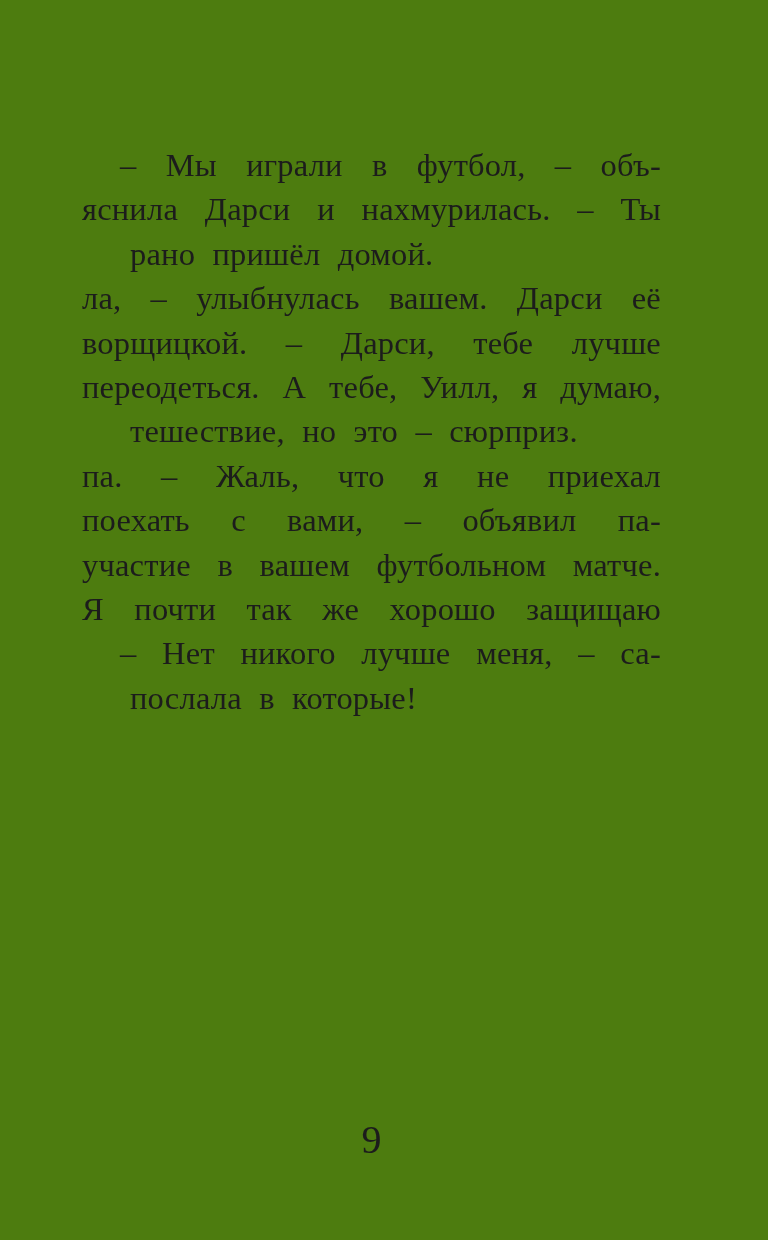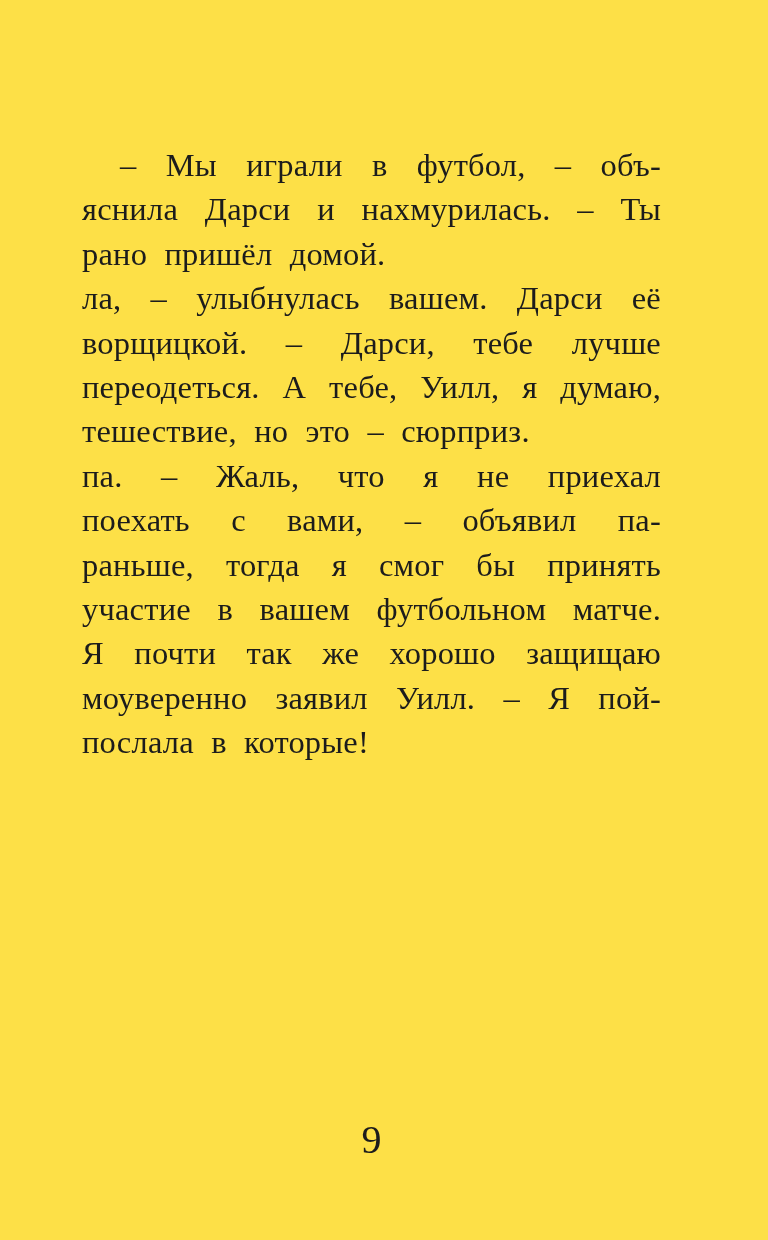--- a/index.html
+++ b/index.html
@@ -11,21 +11,21 @@
     height: 1240px;
     background: #ffffff;
     font-family: "Liberation Serif", "DejaVu Serif", serif;
     color: #1c1c1c;
     position: relative;
     overflow: hidden;
   }
   .book-page {
     position: absolute;
     inset: 0;
-    background: #fde047;
+    background: #4d7c0f;
   }
   .text-block {
     position: absolute;
     left: 82px;
     top: 143px;
     width: 579px;
     font-size: 32.5px;
     line-height: 44.4px;
     letter-spacing: 0.2px;
   }
@@ -41,20 +41,21 @@
     text-justify: inter-word;
     white-space: normal;
   }
   .line.first {
     text-indent: 38px;
   }
   .line.last {
     text-align: center;
     text-align-last: left;
     word-spacing: 9px;
+    margin-left: 48px;
   }
   .page-number {
     position: absolute;
     left: 82px;
     top: 1116px;
     width: 579px;
     text-align: center;
     font-size: 40px;
     line-height: 48px;
     color: #1c1c1c;
@@ -75,26 +76,25 @@
     <div class="para">
       <div class="line">ла, – улыбнулась вашем. Дарси её</div>
       <div class="line">ворщицкой. – Дарси, тебе лучше</div>
       <div class="line">переодеться. А тебе, Уилл, я думаю,</div>
       <div class="line last">тешествие, но это – сюрприз.</div>
     </div>
 
     <div class="para">
       <div class="line">па. – Жаль, что я не приехал</div>
       <div class="line">поехать с вами, – объявил па-</div>
-      <div class="line">раньше, тогда я смог бы принять</div>
       <div class="line">участие в вашем футбольном матче.</div>
       <div class="line">Я почти так же хорошо защищаю</div>
     </div>
 
     <div class="para">
-      <div class="line">моуверенно заявил Уилл. – Я пой-</div>
+      <div class="line first">– Нет никого лучше меня, – са-</div>
       <div class="line last">послала в которые!</div>
     </div>
 
   </div>
 
   <div class="page-number">9</div>
 </div>
 
 </body></html>

